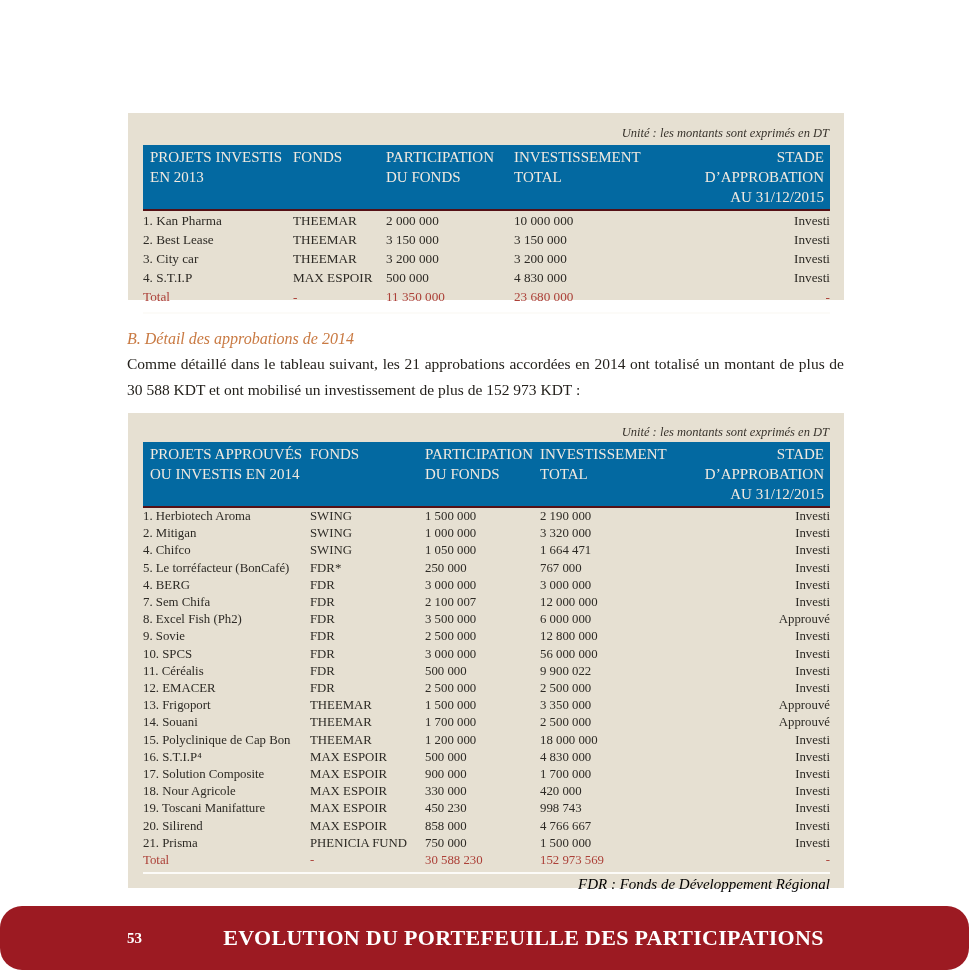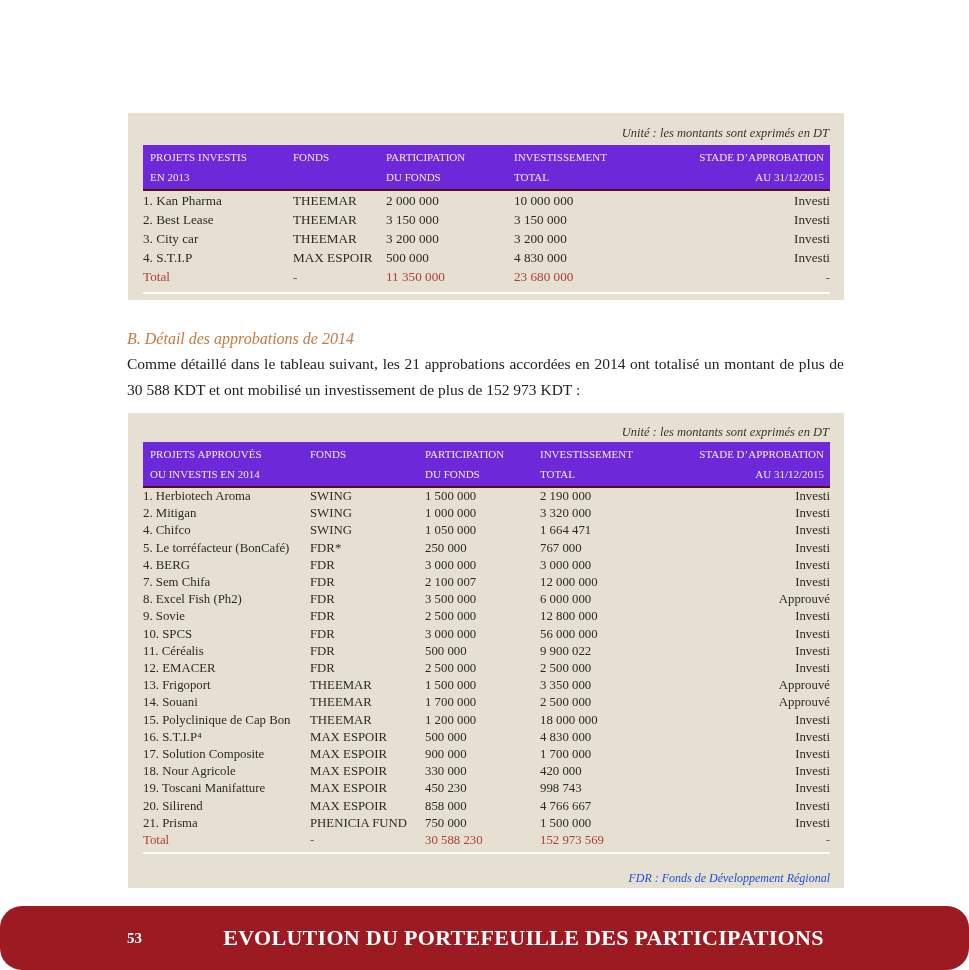--- a/index.html
+++ b/index.html
@@ -14,38 +14,38 @@
   }
   #table1{top:113px;height:187px;}
   #table2{top:413px;height:475px;padding-top:4px;}
   .unit-note{
     text-align:right;font-style:italic;font-size:12.5px;line-height:15px;
     color:#38332C;margin:8px 1px 4px 0;
   }
   #table2 .unit-note{line-height:14px;margin-bottom:3px;}
   table{border-collapse:collapse;table-layout:fixed;width:687px;}
   thead th{
-    background:#6d28d9;color:#F2EAE0;font-weight:normal;text-align:left;
-    font-size:11px;line-height:20px;white-space:pre-line;vertical-align:top;
+    background:#0369a1;color:#F2EAE0;font-weight:normal;text-align:left;
+    font-size:15px;line-height:20px;white-space:pre-line;vertical-align:top;
     padding:2px 0;border-bottom:2px solid #551116;
   }
   thead th:first-child{padding-left:7px;}
   thead th:last-child{text-align:right;padding-right:6px;}
   tbody td{
     font-size:13.2px;line-height:19px;color:#2D2A25;
     white-space:nowrap;overflow:hidden;padding:0;
   }
   #table2 tbody td{font-size:12.8px;line-height:17.2px;}
   td:last-child{text-align:right;}
   tr.total td{color:#AC4038;}
   .rule{height:2px;background:#FCFBF8;margin-top:6px;}
   #table2 .rule{margin-top:3px;}
   .fdr-note{
-    text-align:right;font-style:italic;font-size:12px;line-height:16px;
-    color:#1d4ed8;margin-top:16px;
+    text-align:right;font-style:italic;font-size:15px;line-height:16px;
+    color:#000000;margin-top:2px;
   }
   .section-heading{
     position:absolute;left:127px;top:329px;width:720px;
     font-style:italic;font-size:16px;line-height:20px;color:#C97A43;
   }
   .paragraph{
     position:absolute;left:127px;top:351px;width:717px;
     font-size:15.5px;line-height:26px;color:#24211C;text-align:justify;
   }
   .footer{

